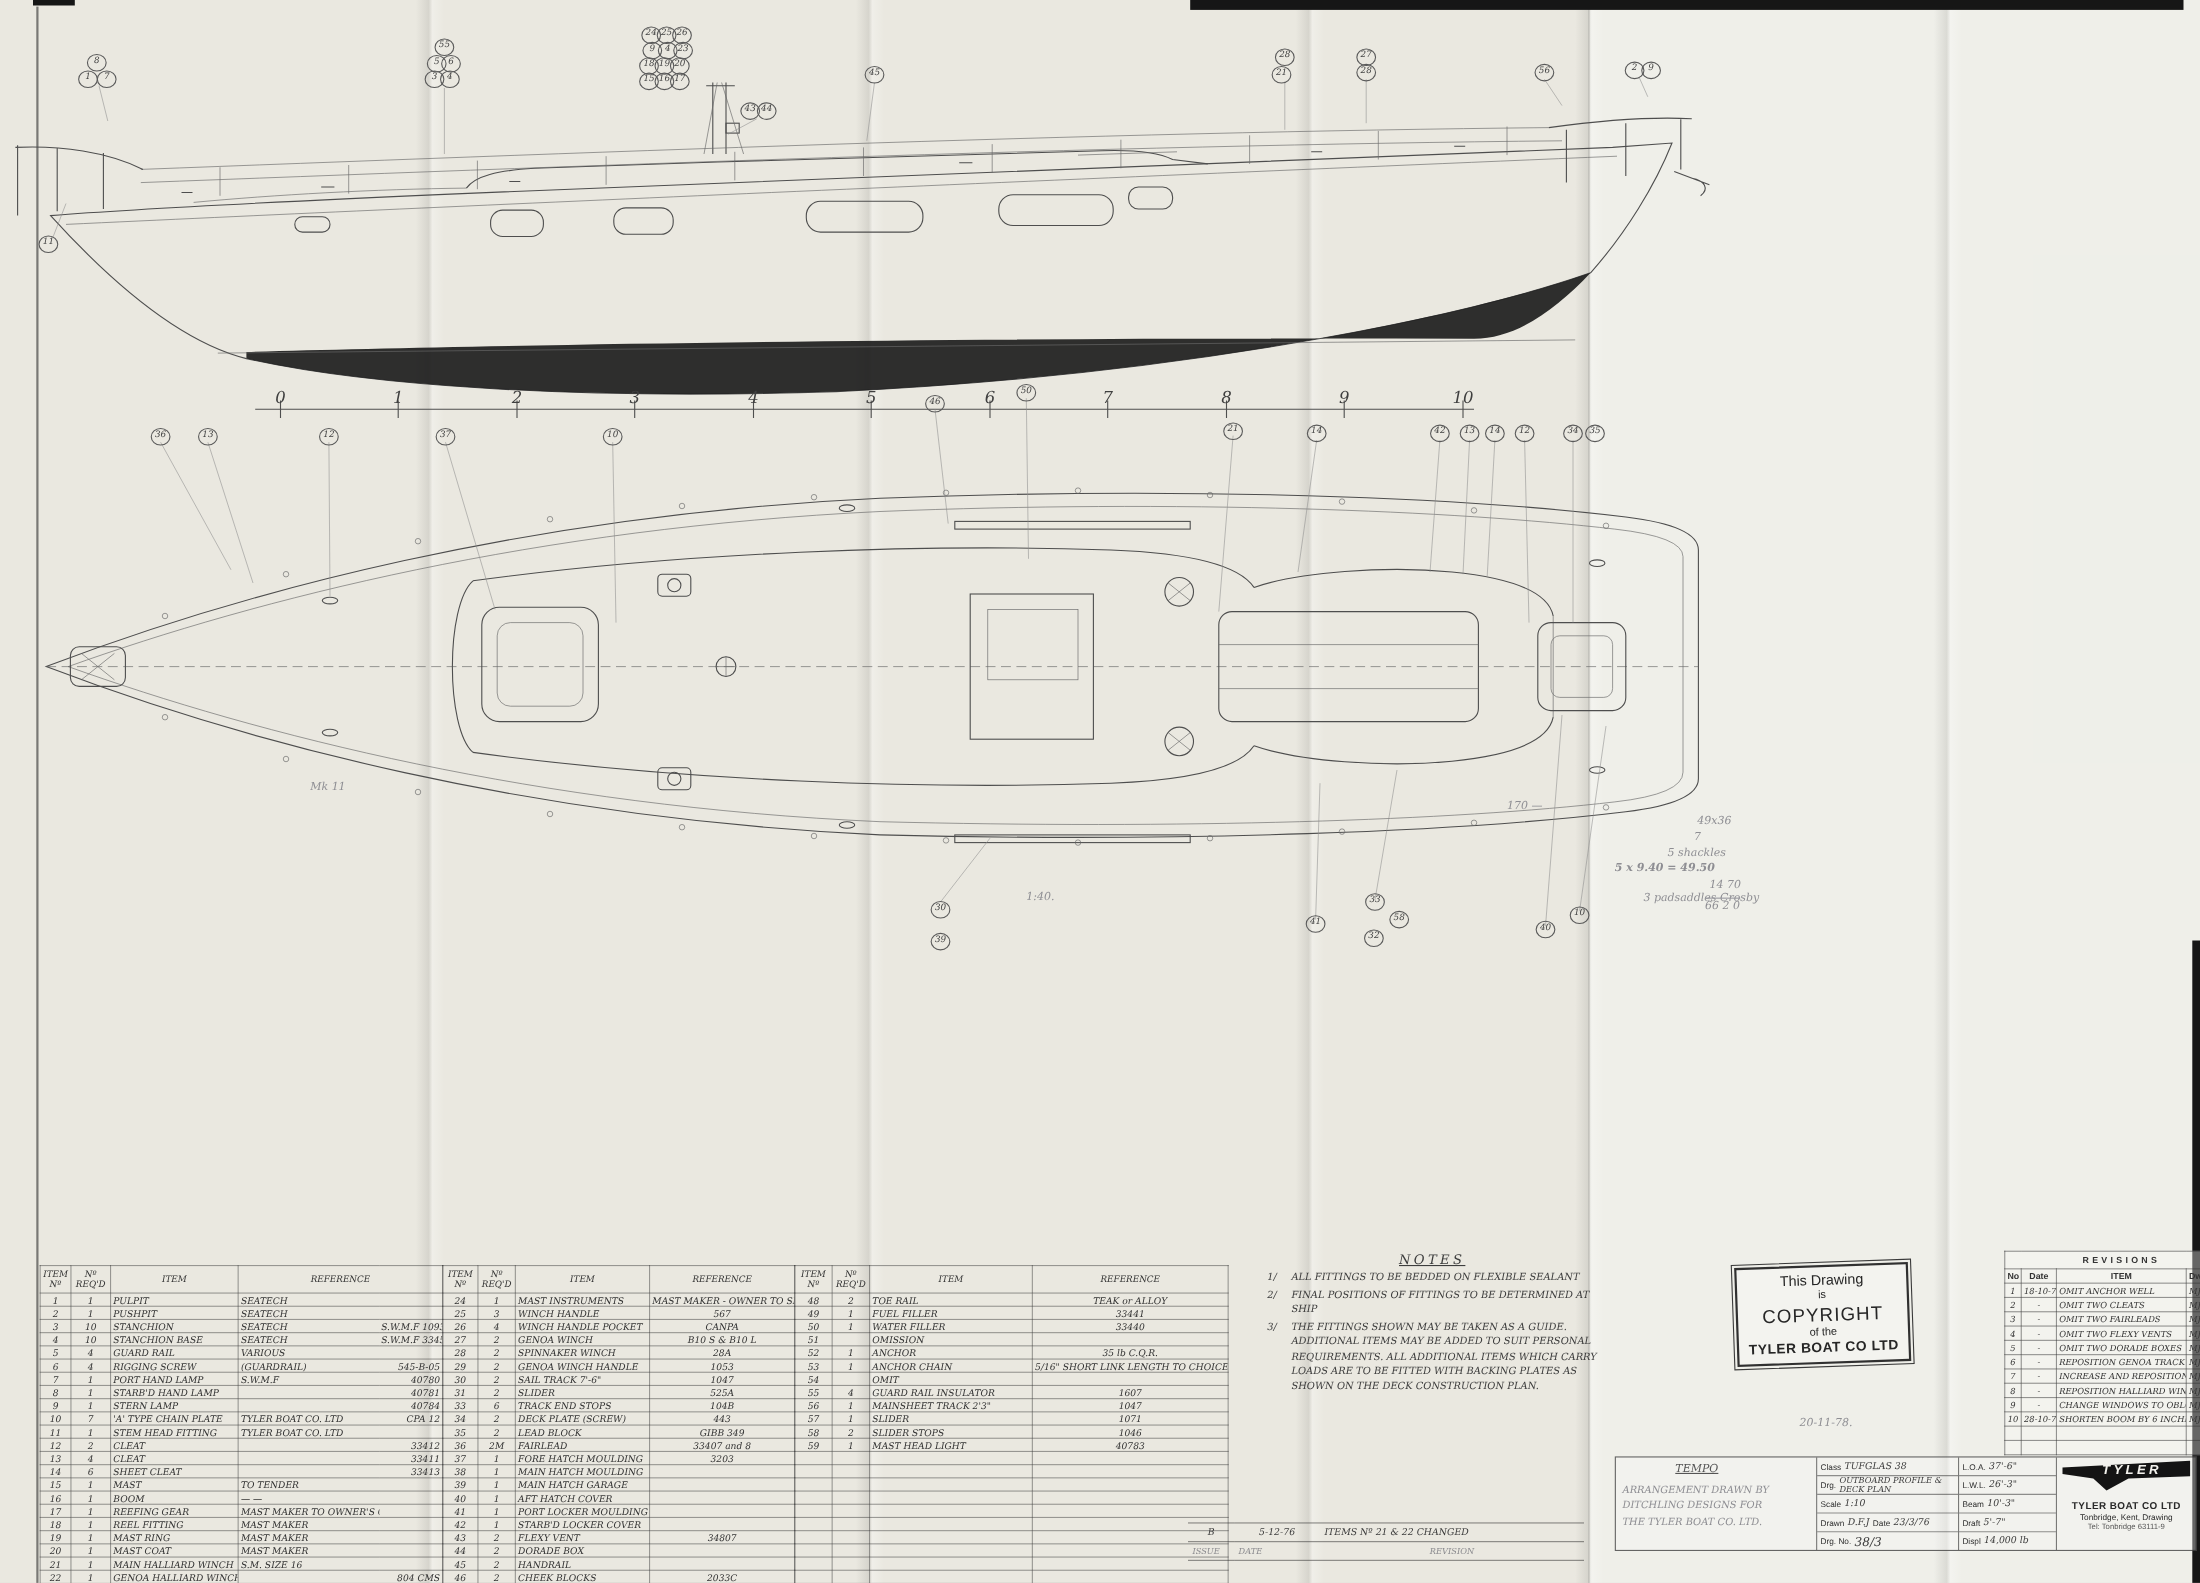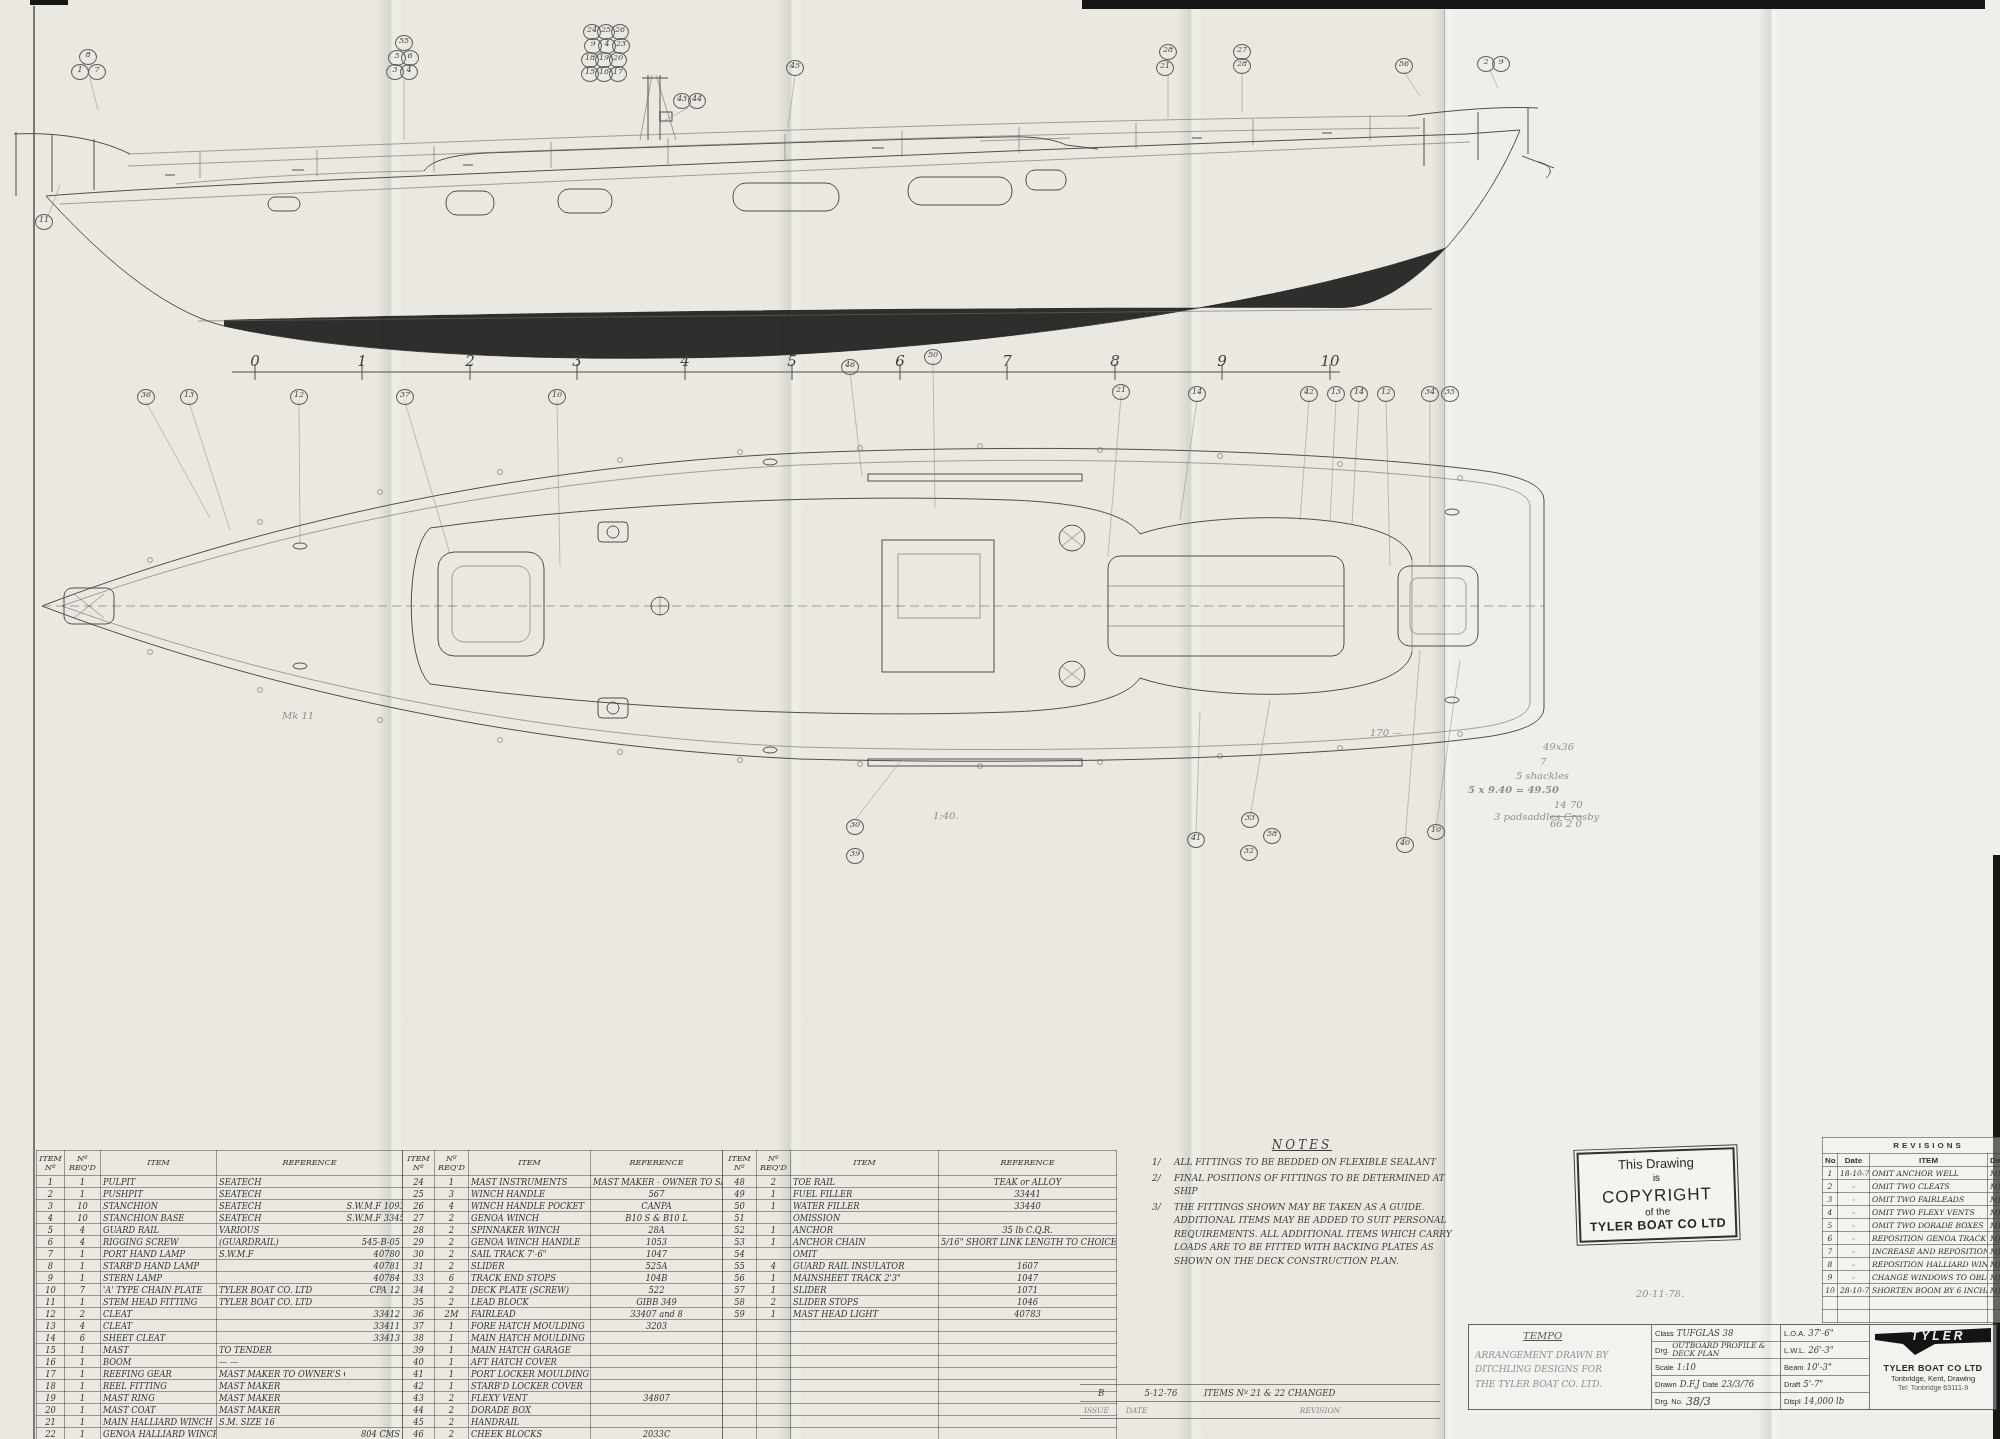--- a/index.html
+++ b/index.html
@@ -546,21 +546,21 @@
         <tr>
         <td class="c">33</td>
         <td class="c">6</td>
         <td>TRACK END STOPS</td>
         <td class="c">104B</td>
       </tr>
         <tr>
         <td class="c">34</td>
         <td class="c">2</td>
         <td>DECK PLATE (SCREW)</td>
-        <td class="c">522</td>
+        <td class="c">443</td>
       </tr>
         <tr>
         <td class="c">35</td>
         <td class="c">2</td>
         <td>LEAD BLOCK</td>
         <td class="c">GIBB  349</td>
       </tr>
         <tr>
         <td class="c">36</td>
         <td class="c">2M</td>

